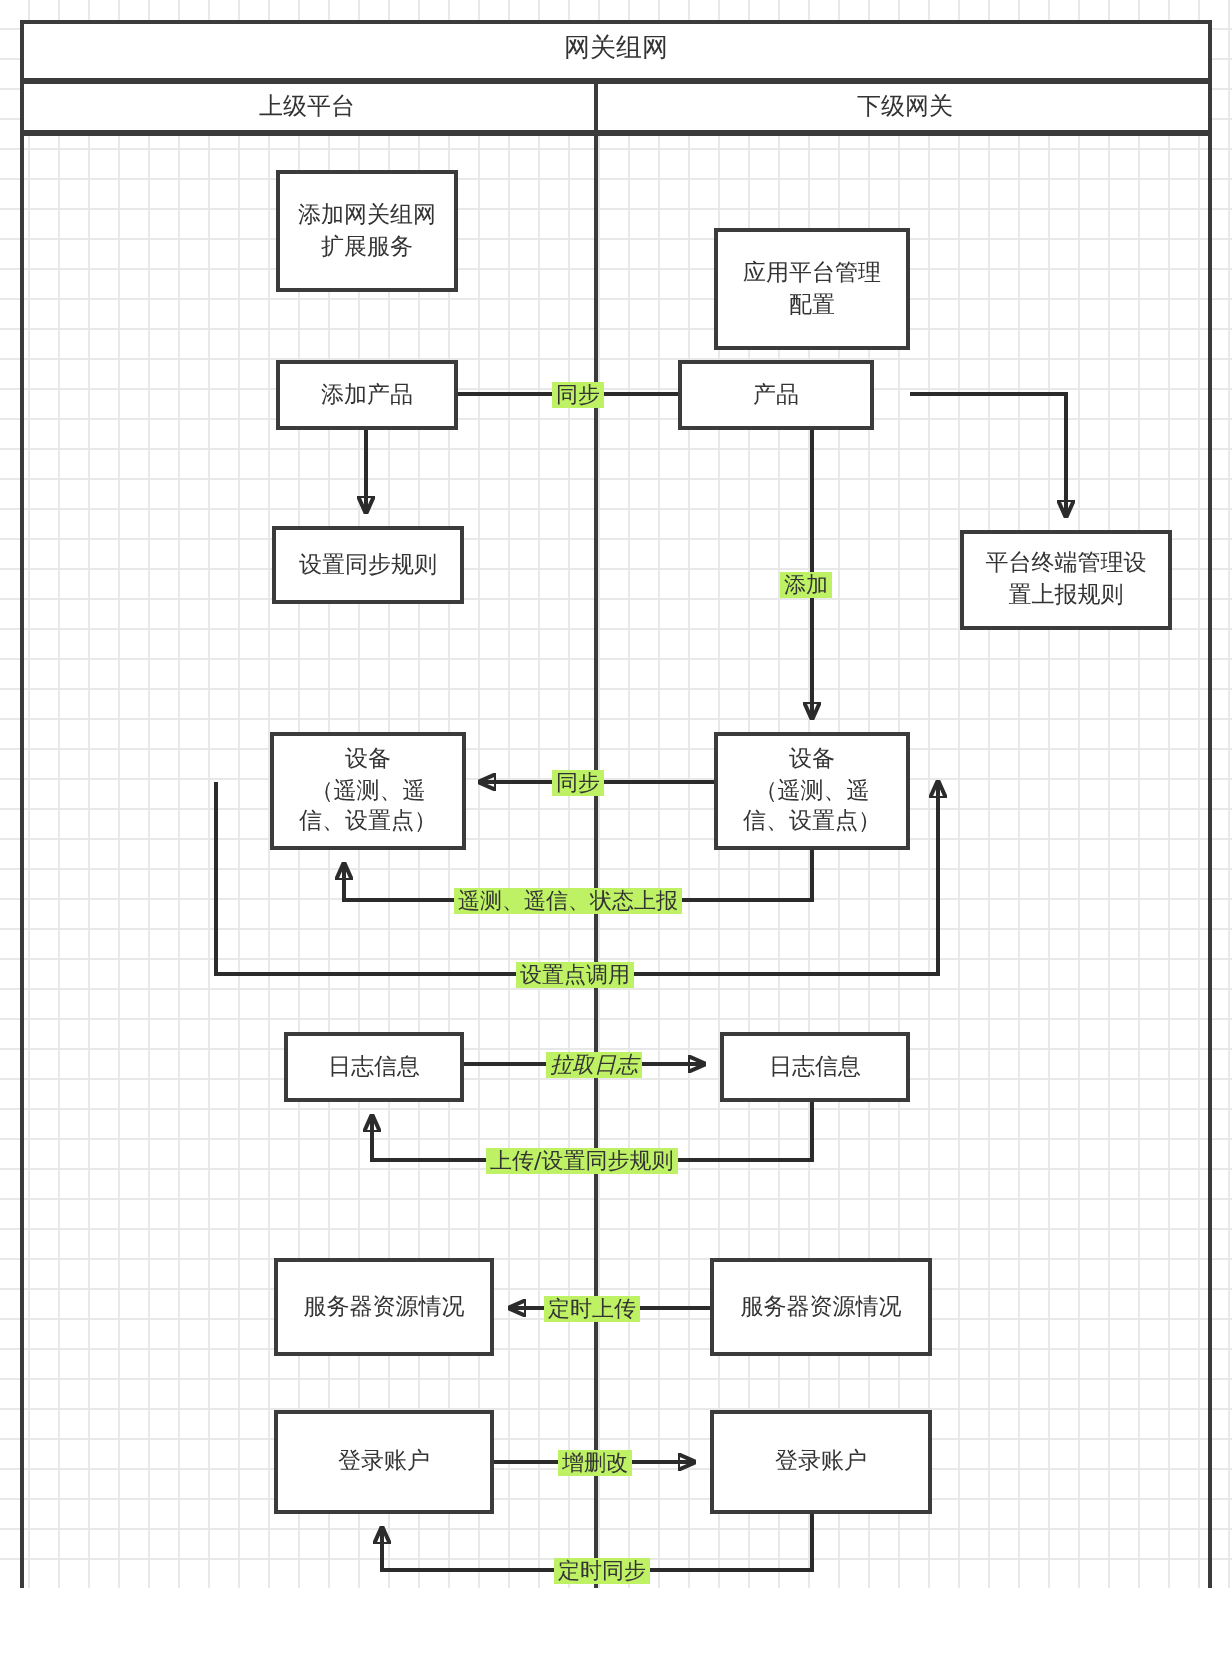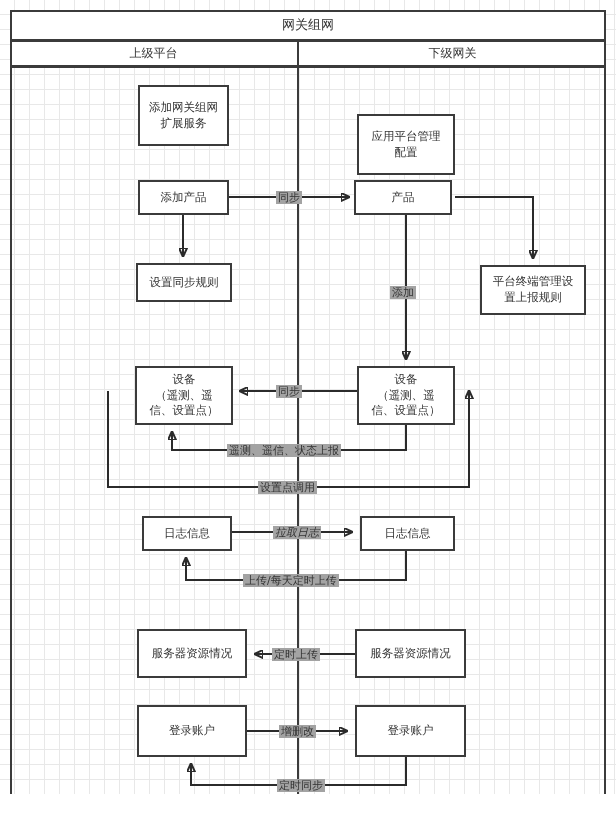--- a/index.html
+++ b/index.html
@@ -34,21 +34,21 @@
   .lane-label.left{left:10px;width:287px;}
   .lane-label.right{left:299px;width:307px;}
 
   .node{
     position:absolute;box-sizing:border-box;border:2px solid #3b3b3b;background:#ffffff;
     display:flex;align-items:center;justify-content:center;text-align:center;
     color:#333333;font-size:11.5px;line-height:1.35;padding:10px 4px;
   }
 
   .edge-label{
-    position:absolute;background:#a3a3a3;color:#333333;font-size:11px;
+    position:absolute;background:#bef264;color:#333333;font-size:11px;
     line-height:1;padding:1px 2px;white-space:nowrap;
   }
 
   svg.edges{position:absolute;left:0;top:0;width:616px;height:837px;overflow:visible;}
   svg.edges path, svg.edges line{fill:none;stroke:#2b2b2b;stroke-width:2;}
 </style>
 </head>
 <body>
 
 <div id="page">
@@ -96,21 +96,21 @@
 
     <path d="M406,757 L406,785 L191,785 L191,764" marker-end="url(#arrow)"></path>
   </svg>
 
   <div class="node" style="left:138px;top:85px;width:91px;height:61px;">添加网关组网<br>扩展服务</div>
 
   <div class="node" style="left:357px;top:85px;width:98px;height:61px;margin-top:29px;">应用平台管理<br>配置</div>
 
   <div class="node" style="left:138px;top:180px;width:91px;height:35px;">添加产品</div>
 
-  <div class="node" style="left:354px;top:180px;width:98px;height:35px;">产品</div>
+  <div class="node" style="left:339px;top:180px;width:98px;height:35px;">产品</div>
 
   <div class="node" style="left:136px;top:263px;width:96px;height:39px;">设置同步规则</div>
 
   <div class="node" style="left:480px;top:265px;width:106px;height:50px;">平台终端管理设<br>置上报规则</div>
 
   <div class="node" style="left:135px;top:366px;width:98px;height:59px;">设备<br>（遥测、遥<br>信、设置点）</div>
 
   <div class="node" style="left:357px;top:366px;width:98px;height:59px;">设备<br>（遥测、遥<br>信、设置点）</div>
 
   <div class="node" style="left:142px;top:516px;width:90px;height:35px;">日志信息</div>
@@ -130,21 +130,21 @@
   <div class="edge-label" style="left:390px;top:286px;">添加</div>
 
   <div class="edge-label" style="left:276px;top:385px;">同步</div>
 
   <div class="edge-label" style="left:227px;top:444px;">遥测、遥信、状态上报</div>
 
   <div class="edge-label" style="left:258px;top:481px;">设置点调用</div>
 
   <div class="edge-label" style="left:273px;top:526px;font-style:italic;">拉取日志</div>
 
-  <div class="edge-label" style="left:243px;top:574px;">上传/每天定时上传</div>
+  <div class="edge-label" style="left:243px;top:574px;">上传/设置同步规则</div>
 
   <div class="edge-label" style="left:272px;top:648px;">定时上传</div>
 
   <div class="edge-label" style="left:279px;top:725px;">增删改</div>
 
   <div class="edge-label" style="left:277px;top:779px;">定时同步</div>
 
 </div>
 
 </body></html>

